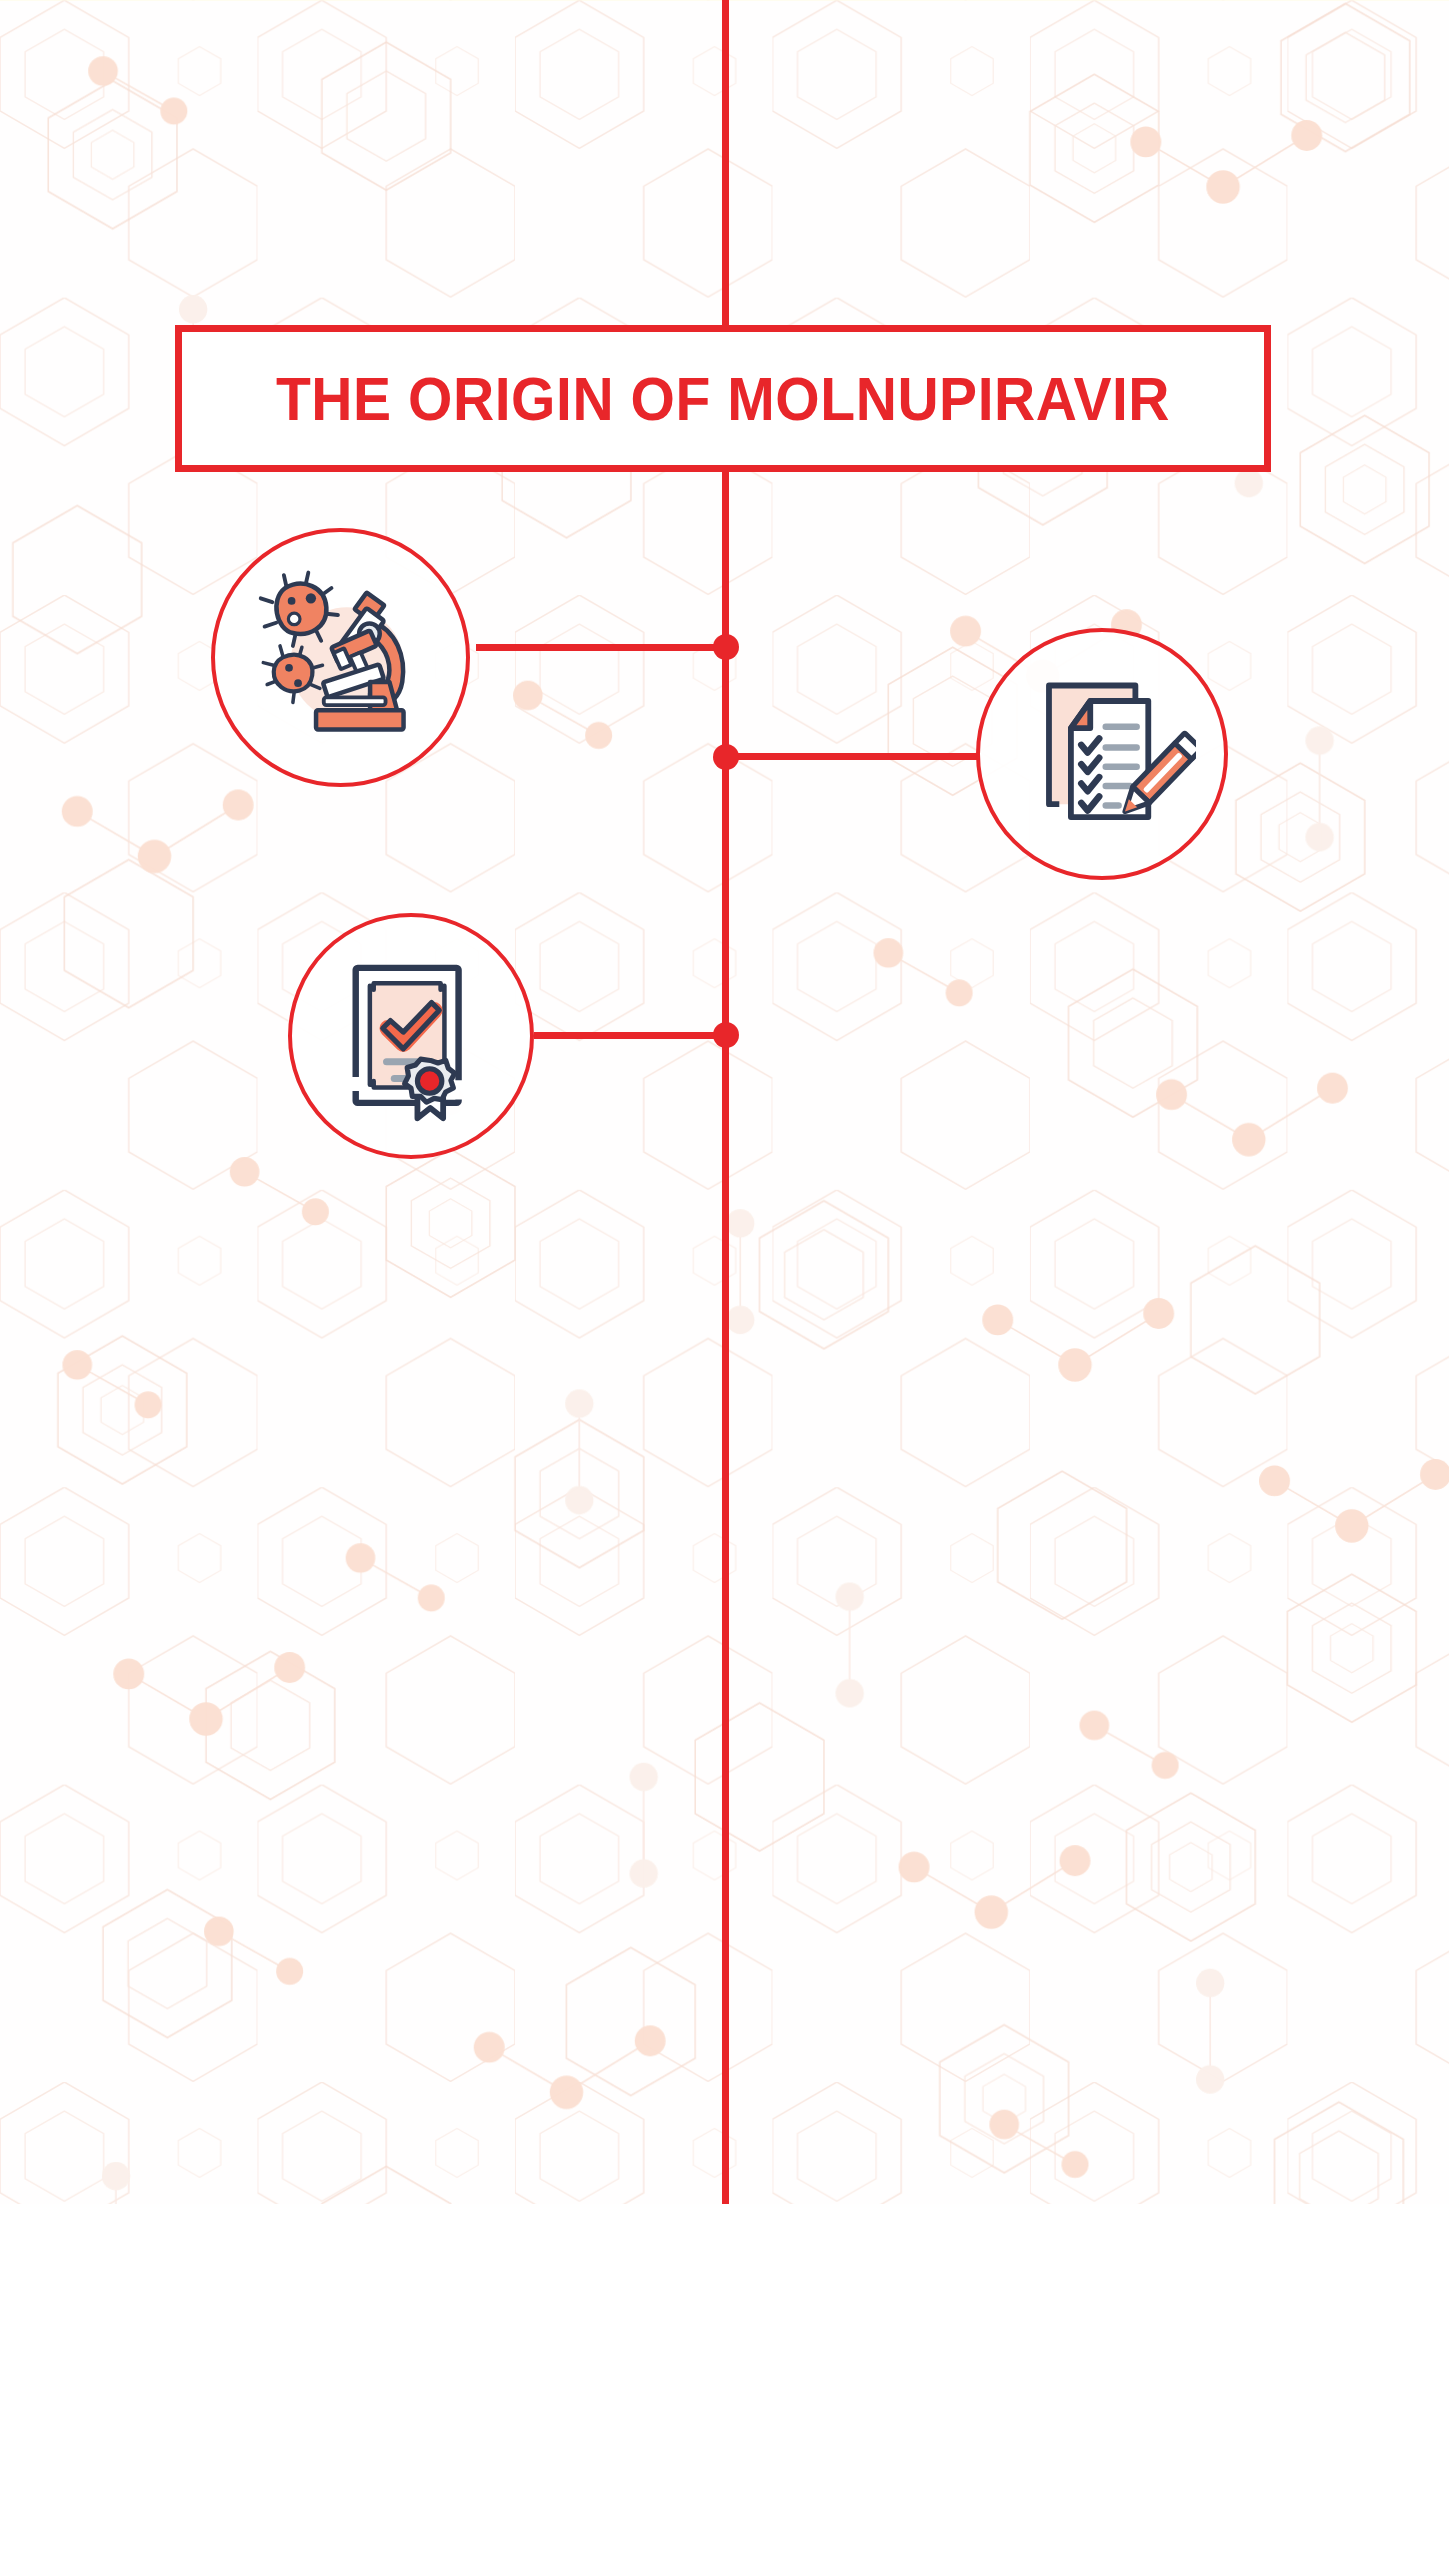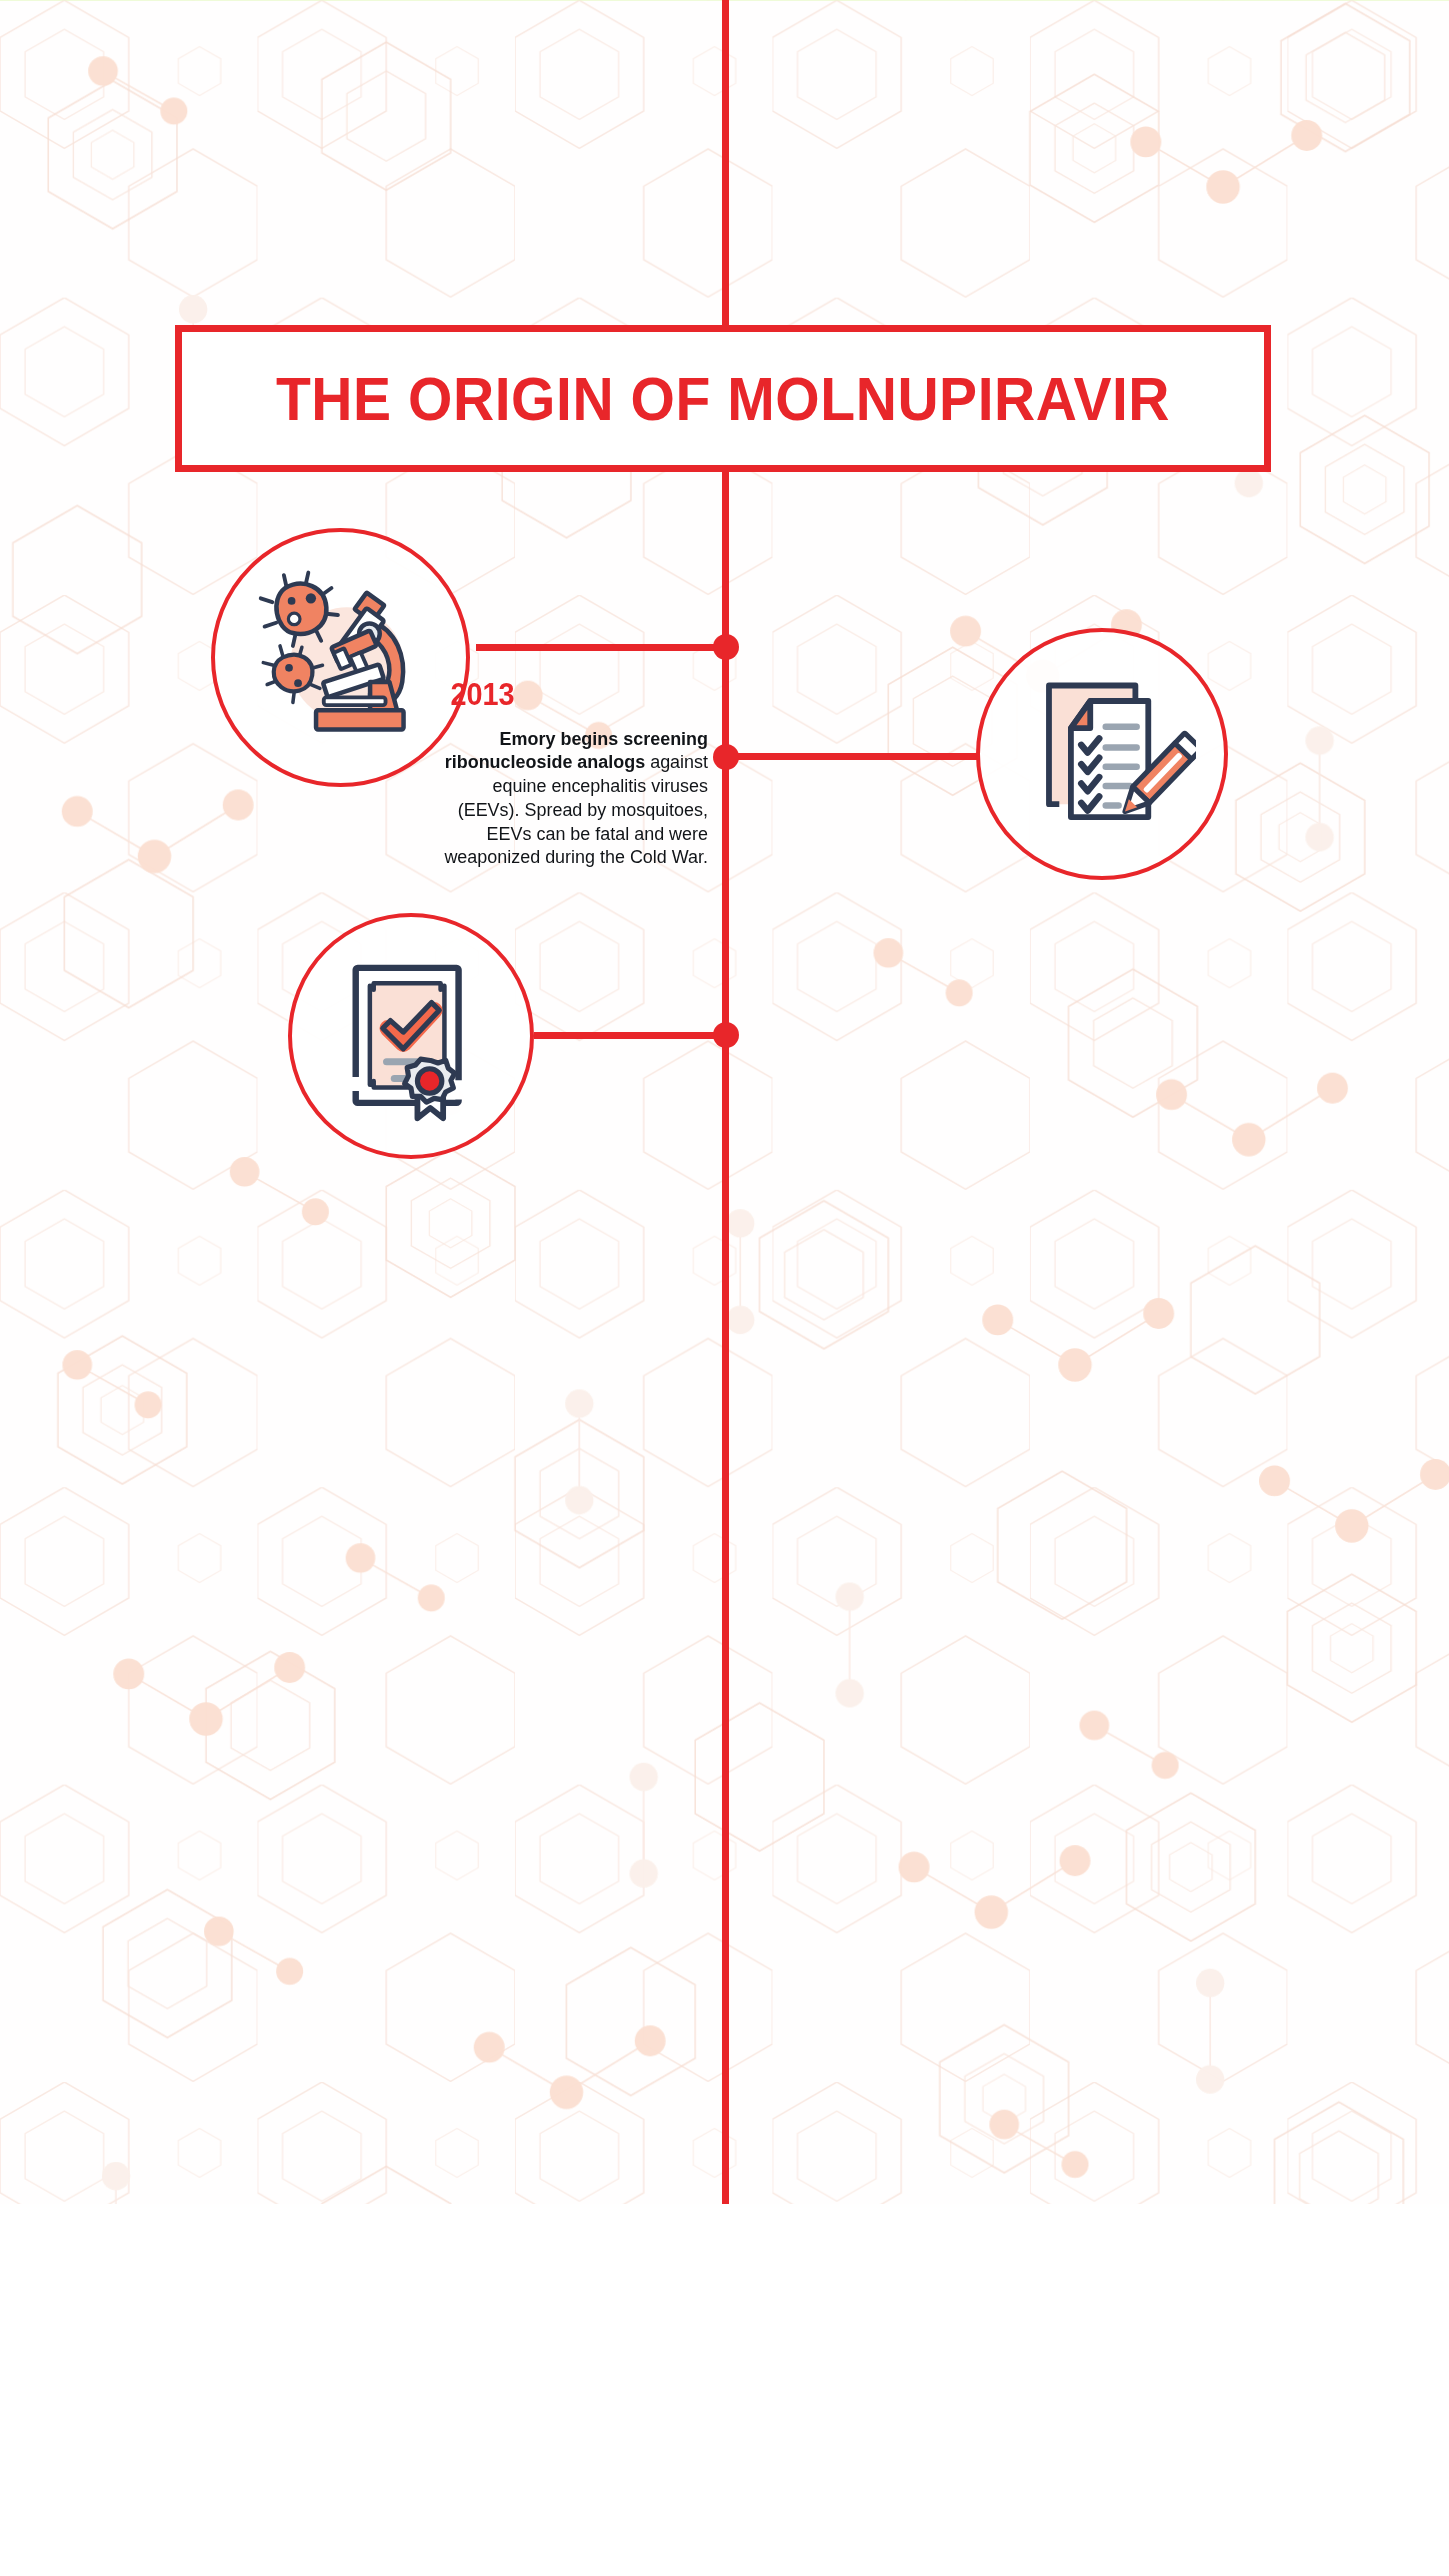--- a/index.html
+++ b/index.html
@@ -4,21 +4,21 @@
 <style>
   html, body {
     margin: 0;
     padding: 0;
     background: #ffffff;
   }
   #page {
     position: relative;
     width: 1449px;
     height: 2204px;
-    background: #bef264;
+    background: #fef9c3;
     overflow: hidden;
     font-family: "Liberation Sans", sans-serif;
   }
 
   
   #bg-pattern {
     position: absolute;
     inset: 0;
     width: 1449px;
     height: 2576px;
@@ -376,23 +376,17 @@
       <path d="M150 218 L150 268 L170 252 L190 268 L190 218 Z" fill="#ffffff" stroke="#2e3a52" stroke-width="9" stroke-linejoin="round"></path>
 
       <g transform="translate(170,212)">
         <path d="M0 -34 L12 -30 L24 -34 L28 -22 L38 -14 L32 -3 L36 9 L24 15 L18 27
                  L6 25 L-6 31 L-15 22 L-28 22 L-30 9 L-40 2 L-34 -10 L-36 -23 L-23 -27 L-15 -36 Z" fill="#e9ecf0" stroke="#2e3a52" stroke-width="8" stroke-linejoin="round"></path>
         <circle cx="-1" cy="-2" r="19" fill="#e8262a" stroke="#2e3a52" stroke-width="8"></circle>
       </g>
     </svg>
   </div>
 
-  <div class="entry e2013">
-    <div class="entry-year right">2013</div>
-    <div class="entry-body right">
-      <b>Emory begins screening ribonucleoside analogs</b><span> against equine encephalitis viruses (EEVs). Spread by mosquitoes, EEVs can be fatal and were weaponized during the Cold War.</span>
-    </div>
-  </div>
 
 
 
 </div>
 
 
 </body></html>

